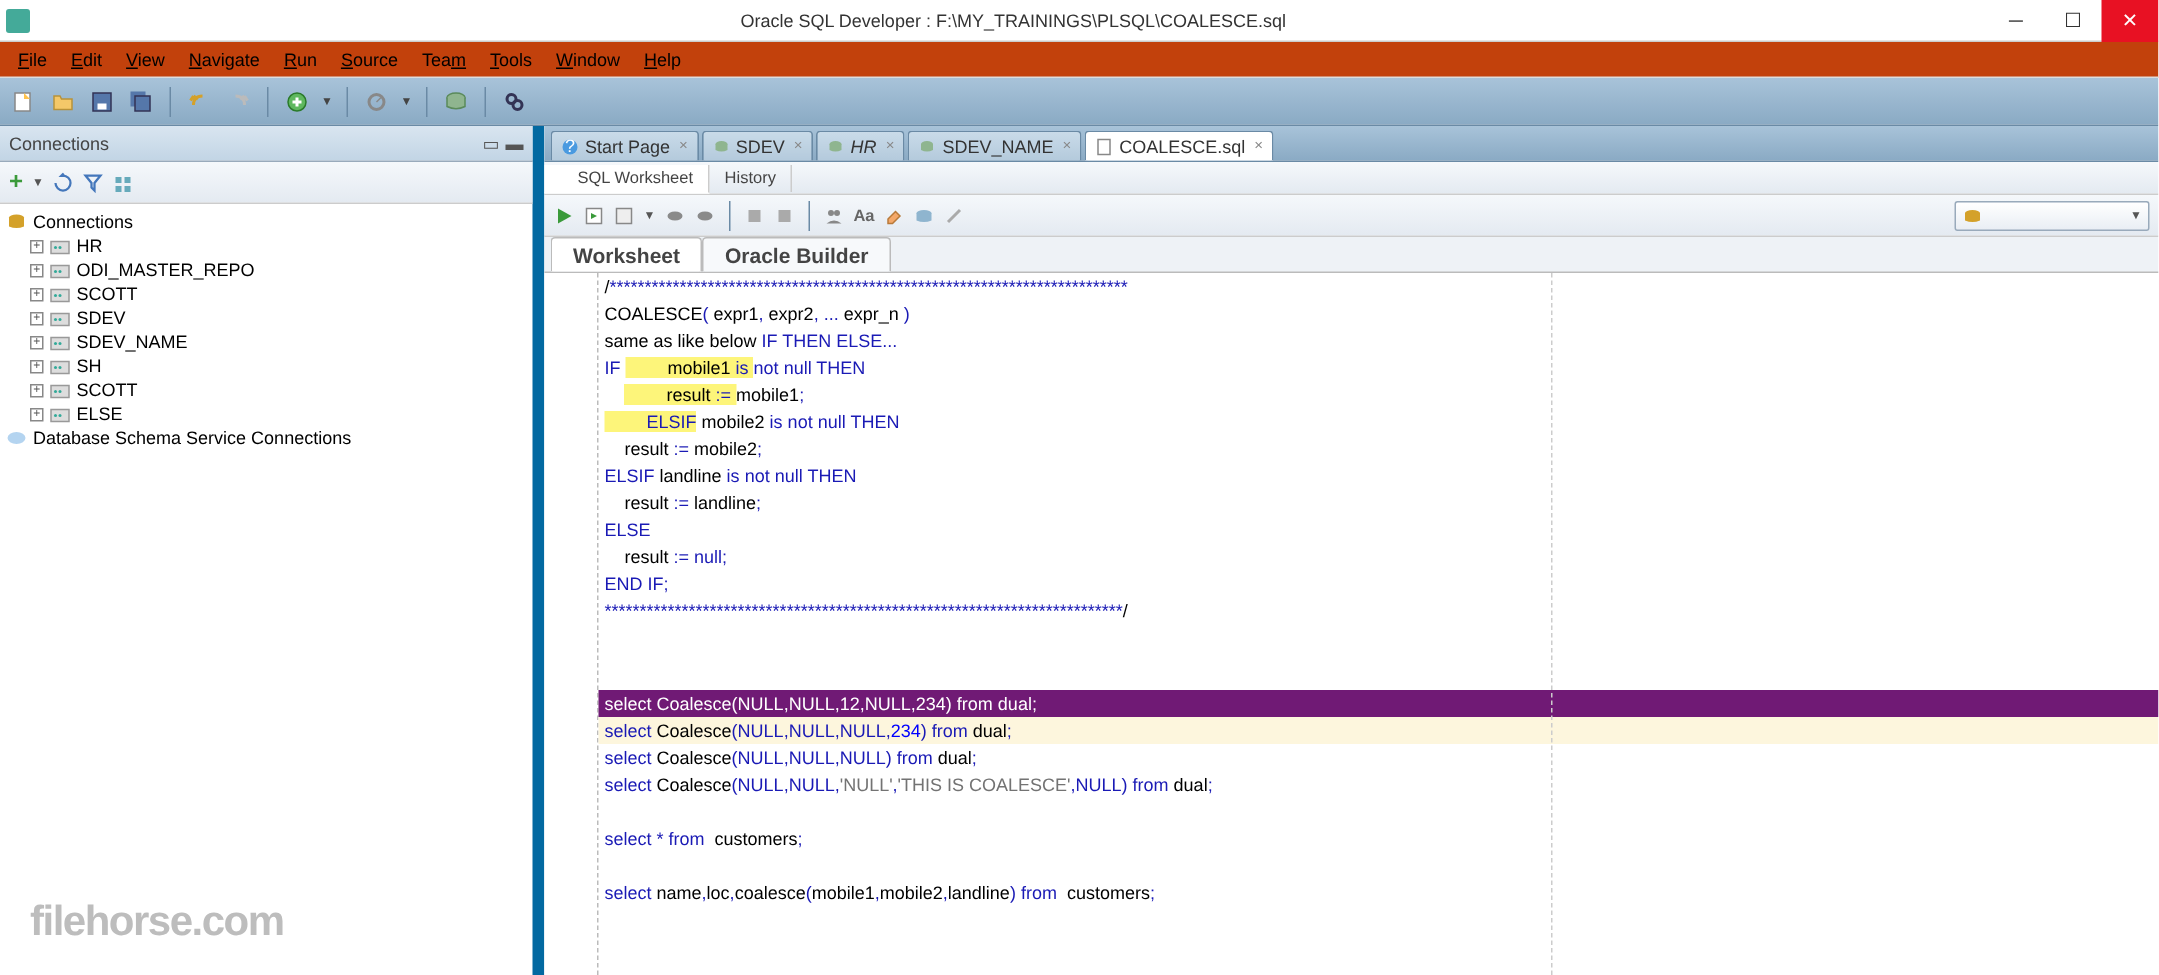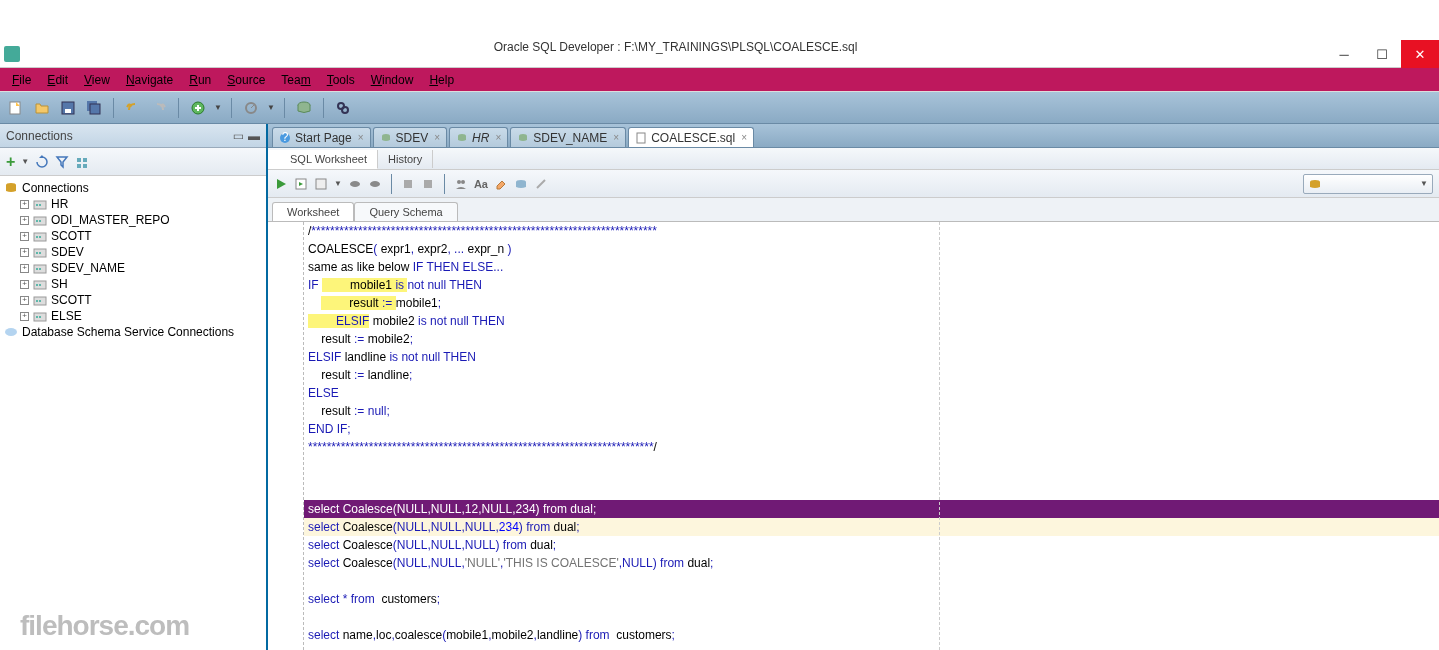--- a/index.html
+++ b/index.html
@@ -1,62 +1,62 @@
 <!DOCTYPE html>
 <html><head>
 <meta charset="utf-8">
 <style>
 * { margin: 0; padding: 0; box-sizing: border-box; font-family: Tahoma, sans-serif; font-size: 12px; }
 body { background: #fff; overflow: hidden; }
 
-.titlebar { height: 28px; background: #fff; display: flex; justify-content: space-between; border-bottom: 1px solid #ccc; margin-top: 40px; }
+.titlebar { height: 28px; background: #fff; display: flex; align-items: center; justify-content: space-between; border-bottom: 1px solid #ccc; }
 .titlebar .left { display: flex; align-items: center; padding-left: 4px; }
 .titlebar .left .app-icon { width: 16px; height: 16px; background: #4a9; border-radius: 2px; margin-right: 6px; }
 .titlebar .center { flex: 1; text-align: center; color: #333; }
 .titlebar .win-controls { display: flex; }
 .titlebar .win-controls div { width: 38px; height: 28px; display: flex; align-items: center; justify-content: center; font-size: 13px; color: #333; }
 .titlebar .win-controls .close { background: #e81123; color: #fff; }
 
-.menubar { height: 24px; background: #be185d; display: flex; align-items: center; padding: 0 4px; border-bottom: 1px solid #ddd; }
+.menubar { height: 24px; background: #c2410c; display: flex; align-items: center; padding: 0 4px; border-bottom: 1px solid #ddd; }
 .menubar span { padding: 3px 8px; cursor: default; }
 .menubar span u { text-decoration: underline; }
 
 .toolbar { height: 32px; background: linear-gradient(#a8c3d9, #8aaac4); display: flex; align-items: center; padding: 0 6px; gap: 6px; border-bottom: 1px solid #6a8aa5; }
 .tb-icon { width: 20px; height: 20px; display: flex; align-items: center; justify-content: center; }
 .tb-sep { width: 1px; height: 20px; background: #6a8aa5; margin: 0 3px; }
 
 .main { display: flex; height: calc(100vh - 84px); }
 
-.sidebar { width: 268px; background: #fff; display: flex; flex-direction: column; border-right: 2px solid #0369a1; }
+.sidebar { width: 363px; background: #fff; display: flex; flex-direction: column; border-right: 8px solid #0369a1; }
 .side-header { height: 24px; background: linear-gradient(#d9e5f0, #c2d5e5); display: flex; align-items: center; justify-content: space-between; padding: 0 6px; border-bottom: 1px solid #9ab; }
 .side-header .title { color: #444; }
 .side-header .hdr-icons { display:flex; gap:4px; font-size:11px; color:#555; }
 .side-tools { height: 28px; background: linear-gradient(#f5f8fb, #e4eaf1); display: flex; align-items: center; padding: 0 6px; gap: 6px; border-bottom: 1px solid #ccc; }
 .tree { flex:1; padding: 4px; overflow: auto; }
 .tree-root { display:flex; align-items:center; gap:4px; padding:1px 0; }
 .tree-item { display:flex; align-items:center; gap:4px; padding:1px 0 1px 16px; }
 .expander { width:9px; height:9px; border:1px solid #888; background:#fff; display:flex; align-items:center; justify-content:center; font-size:8px; line-height:1; color:#555; }
 .db-icon { width:14px; height:14px; }
-.watermark { position:absolute; bottom:8px; left:20px; color:#bdbdbd; font-size:28px; font-family:Arial; font-weight:bold; letter-spacing:-1px; }
+.watermark { position:absolute; bottom:20px; left:20px; color:#bdbdbd; font-size:28px; font-family:Arial; font-weight:bold; letter-spacing:-1px; }
 
 .content { flex:1; display:flex; flex-direction:column; background:#fff; }
 .doc-tabs { height: 24px; background: linear-gradient(#a8c3d9, #8aaac4); display:flex; align-items:flex-end; padding: 0 4px; gap:2px; border-bottom: 1px solid #6a8aa5; }
 .doc-tab { height:20px; background:linear-gradient(#c9dbe9,#b4cadc); border:1px solid #6a8aa5; border-bottom:none; border-radius:3px 3px 0 0; display:flex; align-items:center; padding:0 6px; gap:4px; font-size:11px; color:#333; }
 .doc-tab.active { background:#fff; }
 .doc-tab .x { color:#888; font-size:10px; margin-left:2px; }
 
 .ws-tabs { height:22px; background:linear-gradient(#f5f8fb,#e4eaf1); display:flex; align-items:center; border-bottom:1px solid #ccc; }
 .ws-tab { padding:3px 10px; font-size:11px; color:#444; border-right:1px solid #ccc; }
 .ws-tab.active { background:#fff; border-bottom:1px solid #fff; margin-bottom:-1px;padding-left:22px; }
 
 .ws-toolbar { height:28px; background:linear-gradient(#f5f8fb,#e4eaf1); display:flex; align-items:center; padding:0 6px; gap:6px; border-bottom:1px solid #ccc; justify-content:space-between; }
 .ws-toolbar .left-tools { display:flex; align-items:center; gap:6px; }
 
 .sheet-tabs { height:24px; background:#eef2f6; display:flex; align-items:flex-end; border-bottom:1px solid #bbb; padding-left:4px; }
-.sheet-tab { padding:3px 14px; font-size:11px; color:#444; border:1px solid #bbb; border-bottom:none; background:#f7f9fb; border-radius:3px 3px 0 0; }
+.sheet-tab { padding:3px 14px; font-size:14px; color:#444; border:1px solid #bbb; border-bottom:none; background:#f7f9fb; border-radius:3px 3px 0 0;font-weight:bold; }
 .sheet-tab.active { background:#fff; }
 
 .editor { flex:1; display:flex; background:#fff; overflow:auto; }
 .gutter { width:36px; background:#fff; border-right:1px dashed #bbb; }
 .code { flex:1; font-family:'Courier New',monospace; font-size:13px; line-height:18px; white-space:pre; padding:0; position:relative; color:#000; }
 .code-line { padding:0 4px; }
 .kw { color:#1a1ab5; font-weight:normal; }
 .op { color:#1a1ab5; }
 .num { color:#0000ff; }
 .str { color:#737373; }
@@ -405,20 +405,20 @@
       <div class="combo-box">
         <svg width="14" height="14" style="margin-right:auto;">
             <ellipse cx="7" cy="5" rx="5" ry="2" fill="#d4a12a"></ellipse>
             <path d="M2 5 L2 10 Q7 12 12 10 L12 5" fill="#d4a12a"></path>
           </svg>
         <span class="drop">▼</span>
       </div>
     </div>
     <div class="sheet-tabs">
       <div class="sheet-tab active">Worksheet</div>
-      <div class="sheet-tab">Query Schema</div>
+      <div class="sheet-tab">Oracle Builder</div>
     </div>
     <div class="editor">
       <div class="gutter"></div>
       <div class="code" id="code-area"><div class="vline"></div><div class="code-line">/<span class="op">**************************************************************************</span></div><div class="code-line">COALESCE<span class="op">(</span> expr1<span class="op">,</span> expr2<span class="op">,</span> <span class="op">...</span> expr_n <span class="op">)</span></div><div class="code-line">same as like below <span class="kw">IF</span> <span class="kw">THEN</span> <span class="kw">ELSE</span><span class="op">...</span></div><div class="code-line"><span class="kw">IF</span> <span class="hl-yellow">mobile1 <span class="kw">is</span> </span><span class="kw">not</span> <span class="kw">null</span> <span class="kw">THEN</span></div><div class="code-line">    <span class="hl-yellow">result <span class="op">:=</span> </span>mobile1<span class="op">;</span></div><div class="code-line"><span class="kw"><span class="hl-yellow">ELSIF</span></span> mobile2 <span class="kw">is</span> <span class="kw">not</span> <span class="kw">null</span> <span class="kw">THEN</span></div><div class="code-line">    result <span class="op">:=</span> mobile2<span class="op">;</span></div><div class="code-line"><span class="kw">ELSIF</span> landline <span class="kw">is</span> <span class="kw">not</span> <span class="kw">null</span> <span class="kw">THEN</span></div><div class="code-line">    result <span class="op">:=</span> landline<span class="op">;</span></div><div class="code-line"><span class="kw">ELSE</span></div><div class="code-line">    result <span class="op">:=</span> <span class="kw">null</span><span class="op">;</span></div><div class="code-line"><span class="kw">END</span> <span class="kw">IF</span><span class="op">;</span></div><div class="code-line"><span class="op">**************************************************************************</span>/</div><div class="code-line selected-line"><span class="kw">select</span> Coalesce<span class="op">(</span><span class="kw">NULL</span><span class="op">,</span><span class="kw">NULL</span><span class="op">,</span><span class="num">12</span><span class="op">,</span><span class="kw">NULL</span><span class="op">,</span><span class="num">234</span><span class="op">)</span> <span class="kw">from</span> dual<span class="op">;</span></div><div class="code-line cursor-line"><span class="kw">select</span> Coalesce<span class="op">(</span><span class="kw">NULL</span><span class="op">,</span><span class="kw">NULL</span><span class="op">,</span><span class="kw">NULL</span><span class="op">,</span><span class="num">234</span><span class="op">)</span> <span class="kw">from</span> dual<span class="op">;</span></div><div class="code-line"><span class="kw">select</span> Coalesce<span class="op">(</span><span class="kw">NULL</span><span class="op">,</span><span class="kw">NULL</span><span class="op">,</span><span class="kw">NULL</span><span class="op">)</span> <span class="kw">from</span> dual<span class="op">;</span></div><div class="code-line"><span class="kw">select</span> Coalesce<span class="op">(</span><span class="kw">NULL</span><span class="op">,</span><span class="kw">NULL</span><span class="op">,</span><span class="str">'NULL'</span><span class="op">,</span><span class="str">'THIS IS COALESCE'</span><span class="op">,</span><span class="kw">NULL</span><span class="op">)</span> <span class="kw">from</span> dual<span class="op">;</span></div><div class="code-line"> </div><div class="code-line"><span class="kw">select</span> <span class="op">*</span> <span class="kw">from</span>  customers<span class="op">;</span></div><div class="code-line"> </div><div class="code-line"><span class="kw">select</span> name<span class="op">,</span>loc<span class="op">,</span>coalesce<span class="op">(</span>mobile1<span class="op">,</span>mobile2<span class="op">,</span>landline<span class="op">)</span> <span class="kw">from</span>  customers<span class="op">;</span></div></div>
     </div>
   </div>
 </div>
 
 </body></html>

